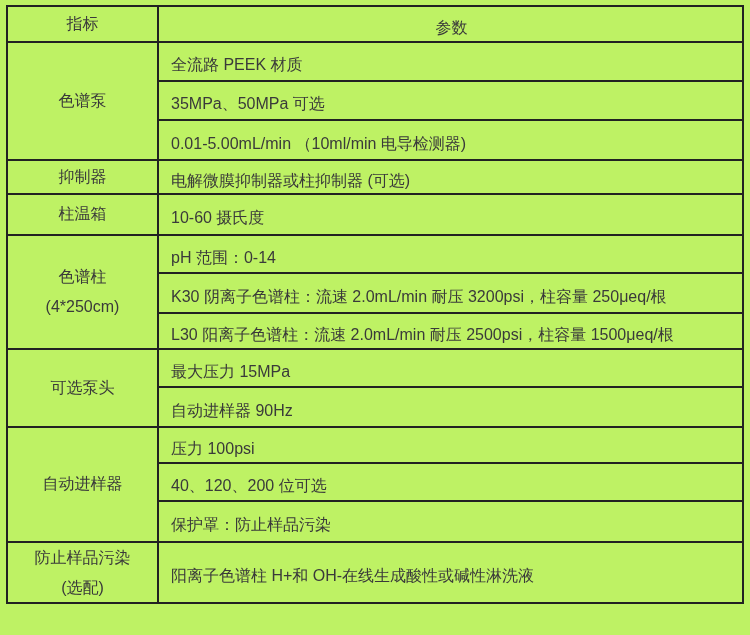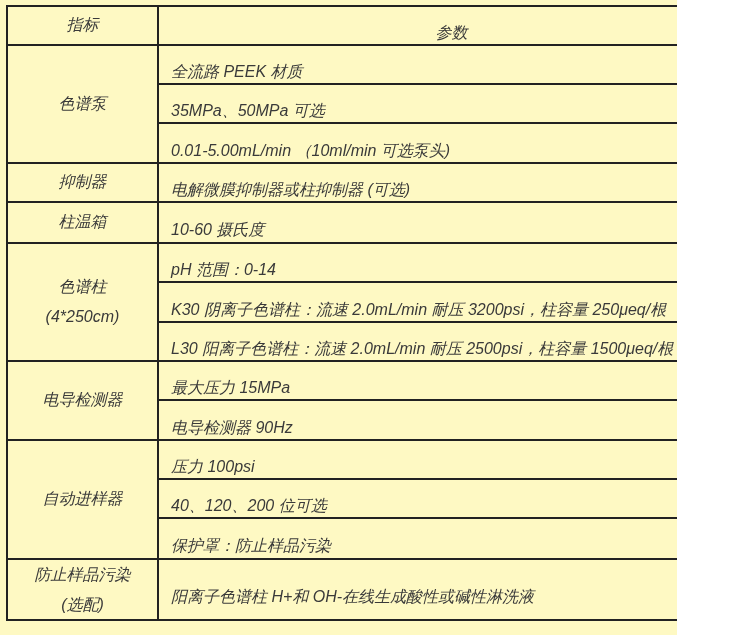--- a/index.html
+++ b/index.html
@@ -1,21 +1,21 @@
 <!DOCTYPE html>
 <html><head>
 <meta charset="utf-8">
 <style>
   html,body{margin:0;padding:0;}
   body{
     width:750px;height:635px;background:#ffffff;
     font-family:"Liberation Sans","DejaVu Sans",sans-serif;
     color:#3a3a3a;
   }
-  .page{position:relative;width:677px;height:635px;background:#fef9c3;overflow:hidden;font-style:italic;}
+  .page{position:relative;width:750px;height:635px;background:#bef264;overflow:hidden;}
   table.spec{
     position:absolute;left:6px;top:5px;
     width:738px;
     border-collapse:collapse;
     table-layout:fixed;
     font-size:16px;
     color:#3a3a3a;
   }
   table.spec td{
     border:2px solid #222222;
@@ -23,21 +23,21 @@
     white-space:nowrap;
     overflow:hidden;
   }
   td.ind{
     width:151px;
     text-align:center;
     padding:0 4px;
   }
   td.par{
     text-align:left;
-    padding:16px 10px 0 12px;
+    padding:8px 10px 0 12px;
   }
   td.par.center{text-align:center;}
   .lbl2 div{line-height:1.85;}
 </style>
 </head>
 <body>
 
 <div class="page">
   <table class="spec">
     <colgroup>
@@ -52,21 +52,21 @@
     </tr>
 
     <tr style="height:39px">
       <td class="ind" rowspan="3">色谱泵</td>
       <td class="par">全流路 PEEK 材质</td>
     </tr>
     <tr style="height:39px">
       <td class="par">35MPa、50MPa 可选</td>
     </tr>
     <tr style="height:40px">
-      <td class="par">0.01-5.00mL/min （10ml/min 可选泵头)</td>
+      <td class="par">0.01-5.00mL/min （10ml/min 电导检测器)</td>
     </tr>
 
     <tr style="height:34px">
       <td class="ind">抑制器</td>
       <td class="par">电解微膜抑制器或柱抑制器 (可选)</td>
     </tr>
 
     <tr style="height:41px">
       <td class="ind">柱温箱</td>
       <td class="par">10-60 摄氏度</td>
@@ -80,25 +80,25 @@
       <td class="par">pH 范围：0-14</td>
     </tr>
     <tr style="height:40px">
       <td class="par">K30 阴离子色谱柱：流速 2.0mL/min 耐压 3200psi，柱容量 250μeq/根</td>
     </tr>
     <tr style="height:36px">
       <td class="par">L30 阳离子色谱柱：流速 2.0mL/min 耐压 2500psi，柱容量 1500μeq/根</td>
     </tr>
 
     <tr style="height:38px">
-      <td class="ind" rowspan="2">电导检测器</td>
+      <td class="ind" rowspan="2">可选泵头</td>
       <td class="par">最大压力 15MPa</td>
     </tr>
     <tr style="height:40px">
-      <td class="par">电导检测器 90Hz</td>
+      <td class="par">自动进样器 90Hz</td>
     </tr>
 
     <tr style="height:36px">
       <td class="ind" rowspan="3">自动进样器</td>
       <td class="par">压力 100psi</td>
     </tr>
     <tr style="height:38px">
       <td class="par">40、120、200 位可选</td>
     </tr>
     <tr style="height:41px">

